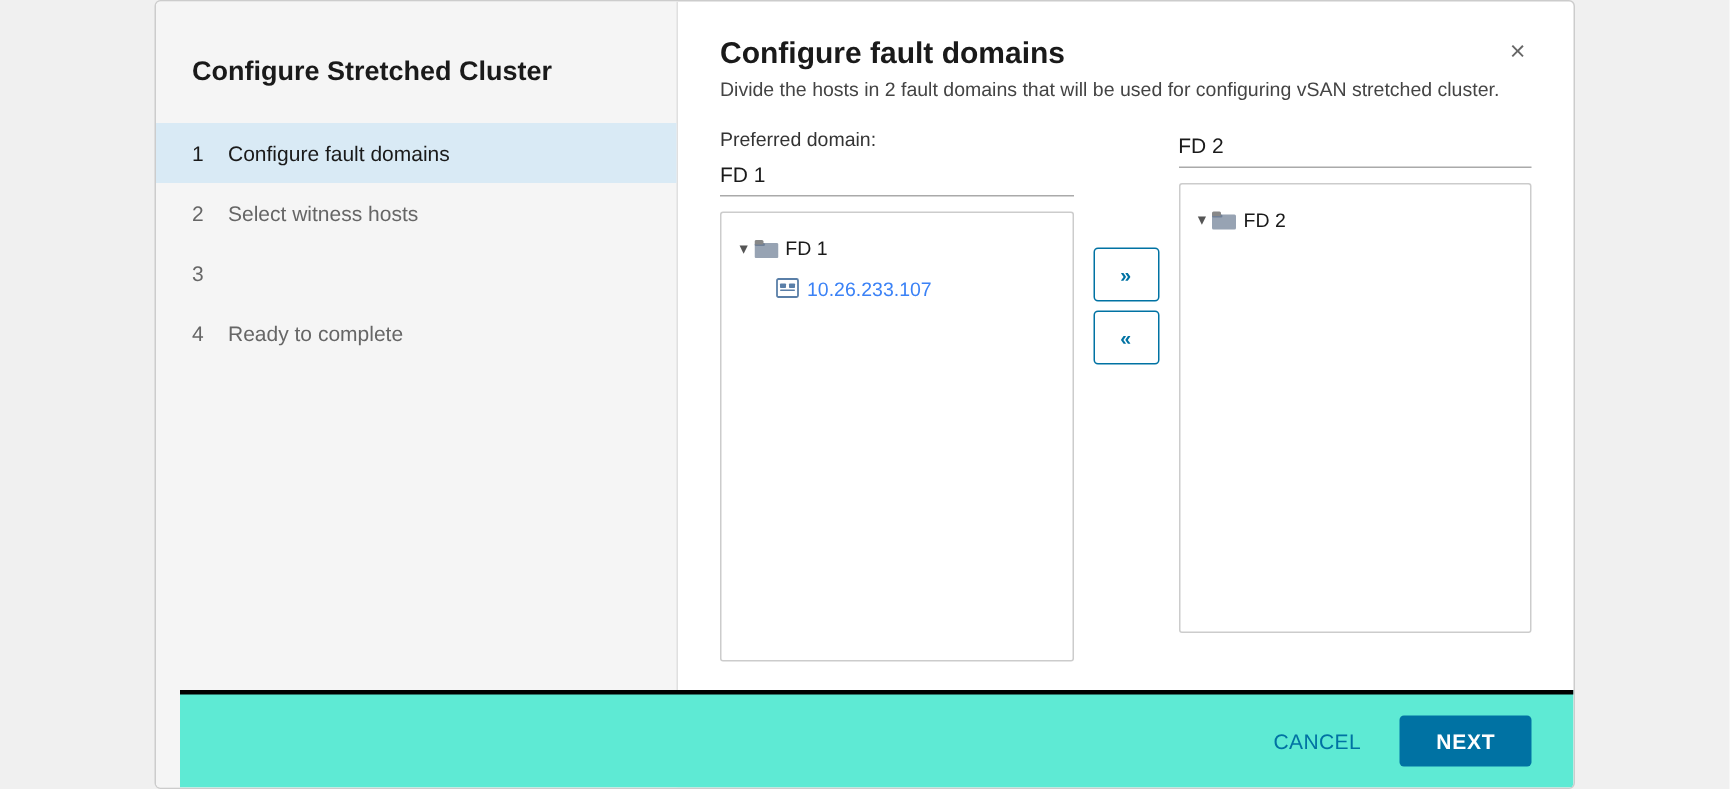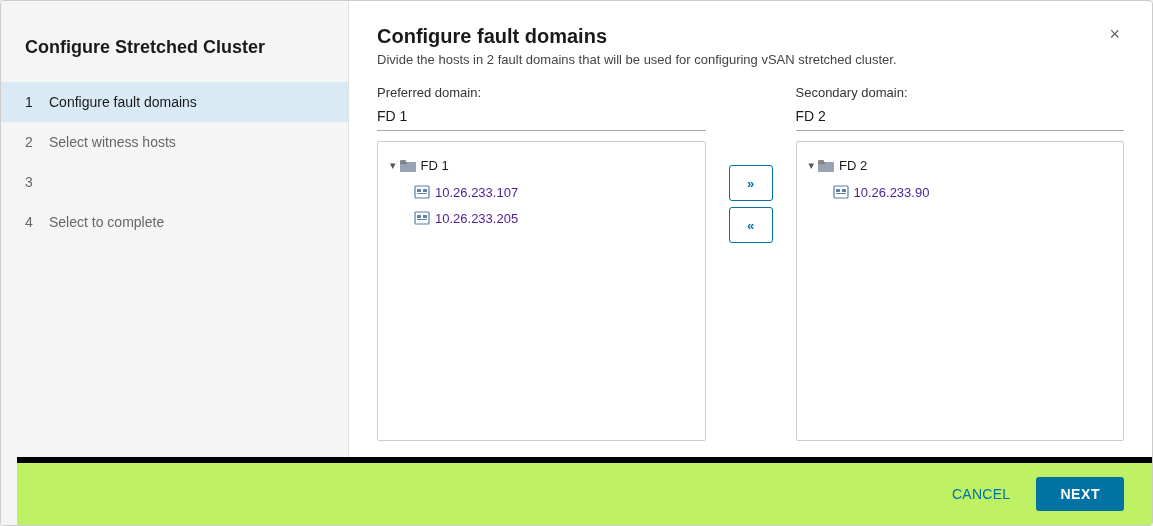--- a/index.html
+++ b/index.html
@@ -5,21 +5,21 @@
     * { box-sizing: border-box; margin: 0; padding: 0; }
     body {
       font-family: -apple-system, BlinkMacSystemFont, "Segoe UI", Arial, sans-serif;
       background: #f0f0f0;
       display: flex;
       align-items: center;
       justify-content: center;
       min-height: 100vh;
     }
     .dialog {
-      width: 1153px;
+      width: 947px;
       height: 526px;
       background: #fff;
       border: 1px solid #ccc;
       border-radius: 4px;
       display: flex;
       overflow: hidden;
       position: relative;
     }
     
     .sidebar {
@@ -81,21 +81,21 @@
       line-height: 1;
     }
     .main-subtitle {
       font-size: 13px;
       color: #444;
       margin-bottom: 18px;
     }
     .domains-container {
       display: flex;
       flex: 1;
-      gap: 10px;
+      gap: 0;
       align-items: flex-start;
       justify-content: space-between;
     }
     .domain-section {
       flex: 1;
       display: flex;
       flex-direction: column;
     }
     .domain-label {
       font-size: 13px;
@@ -130,21 +130,21 @@
     .domain-tree-row .chevron {
       margin-right: 4px;
       color: #555;
       font-size: 11px;
     }
     .domain-tree-item {
       display: flex;
       align-items: center;
       padding: 5px 12px 5px 36px;
       font-size: 13px;
-      color: #4c1d95;
+      color: #3b82f6;
     }
     
     .transfer-btns {
       display: flex;
       flex-direction: column;
       align-items: center;
       justify-content: flex-start;
       padding-top: 80px;
       gap: 6px;
       width: 70px;
@@ -167,22 +167,22 @@
     
     .footer {
       position: absolute;
       bottom: 0;
       right: 0;
       left: 16px;
       display: flex;
       justify-content: flex-end;
       align-items: center;
       padding: 14px 28px;
-      background: #bef264;
-      border-top: 6px solid #000000;
+      background: #5eead4;
+      border-top: 3px solid #000000;
       gap: 10px;
     }
     .btn-cancel {
       background: none;
       border: none;
       color: #0072a3;
       font-size: 14px;
       font-weight: 500;
       cursor: pointer;
       padding: 8px 16px;
@@ -229,21 +229,21 @@
     </div>
     <div class="sidebar-item">
       <span class="step-num">2</span>
       <span>Select witness hosts</span>
     </div>
     <div class="sidebar-item">
       <span class="step-num">3</span>
     </div>
     <div class="sidebar-item">
       <span class="step-num">4</span>
-      <span>Select to complete</span>
+      <span>Ready to complete</span>
     </div>
   </div>
 
   <div class="main-content">
     <div class="main-header">
       <div class="main-title">Configure fault domains</div>
       <button class="close-btn">×</button>
     </div>
     <div class="main-subtitle">Divide the hosts in 2 fault domains that will be used for configuring vSAN stretched cluster.</div>
 
@@ -264,59 +264,40 @@
           </div>
           <div class="domain-tree-item">
             <svg class="host-icon" viewBox="0 0 16 16" fill="none" xmlns="http://www.w3.org/2000/svg">
               <rect x="1" y="2" width="14" height="12" rx="1" fill="none" stroke="#5a7fa8" stroke-width="1.2"></rect>
               <rect x="3" y="5" width="4" height="3" rx="0.5" fill="#5a7fa8"></rect>
               <rect x="9" y="5" width="4" height="3" rx="0.5" fill="#5a7fa8"></rect>
               <rect x="3" y="9" width="10" height="1" rx="0.5" fill="#5a7fa8"></rect>
             </svg>
             <span>10.26.233.107</span>
           </div>
-          <div class="domain-tree-item">
-            <svg class="host-icon" viewBox="0 0 16 16" fill="none" xmlns="http://www.w3.org/2000/svg">
-              <rect x="1" y="2" width="14" height="12" rx="1" fill="none" stroke="#5a7fa8" stroke-width="1.2"></rect>
-              <rect x="3" y="5" width="4" height="3" rx="0.5" fill="#5a7fa8"></rect>
-              <rect x="9" y="5" width="4" height="3" rx="0.5" fill="#5a7fa8"></rect>
-              <rect x="3" y="9" width="10" height="1" rx="0.5" fill="#5a7fa8"></rect>
-            </svg>
-            <span>10.26.233.205</span>
-          </div>
         </div>
       </div>
 
       <div class="transfer-btns">
         <button class="transfer-btn">»</button>
         <button class="transfer-btn">«</button>
       </div>
 
       <div class="domain-section">
-        <div class="domain-label">Secondary domain:</div>
         <input class="domain-input" type="text" value="FD 2" style="">
         <div class="domain-box">
           <div class="domain-tree-row">
             <span class="chevron">▾</span>
             <svg class="folder-icon" viewBox="0 0 16 14" fill="none" xmlns="http://www.w3.org/2000/svg">
               <rect x="0" y="3" width="16" height="10" rx="1" fill="#6b7c93" opacity="0.7"></rect>
               <rect x="0" y="3" width="7" height="2" rx="1" fill="#6b7c93" opacity="0.9"></rect>
               <rect x="0" y="1" width="6" height="3" rx="1" fill="#888"></rect>
             </svg>
             <span>FD 2</span>
           </div>
-          <div class="domain-tree-item">
-            <svg class="host-icon" viewBox="0 0 16 16" fill="none" xmlns="http://www.w3.org/2000/svg">
-              <rect x="1" y="2" width="14" height="12" rx="1" fill="none" stroke="#5a7fa8" stroke-width="1.2"></rect>
-              <rect x="3" y="5" width="4" height="3" rx="0.5" fill="#5a7fa8"></rect>
-              <rect x="9" y="5" width="4" height="3" rx="0.5" fill="#5a7fa8"></rect>
-              <rect x="3" y="9" width="10" height="1" rx="0.5" fill="#5a7fa8"></rect>
-            </svg>
-            <span>10.26.233.90</span>
-          </div>
         </div>
       </div>
 
     </div>
   </div>
 
   <div class="footer">
     <button class="btn-cancel">CANCEL</button>
     <button class="btn-next">NEXT</button>
   </div>

